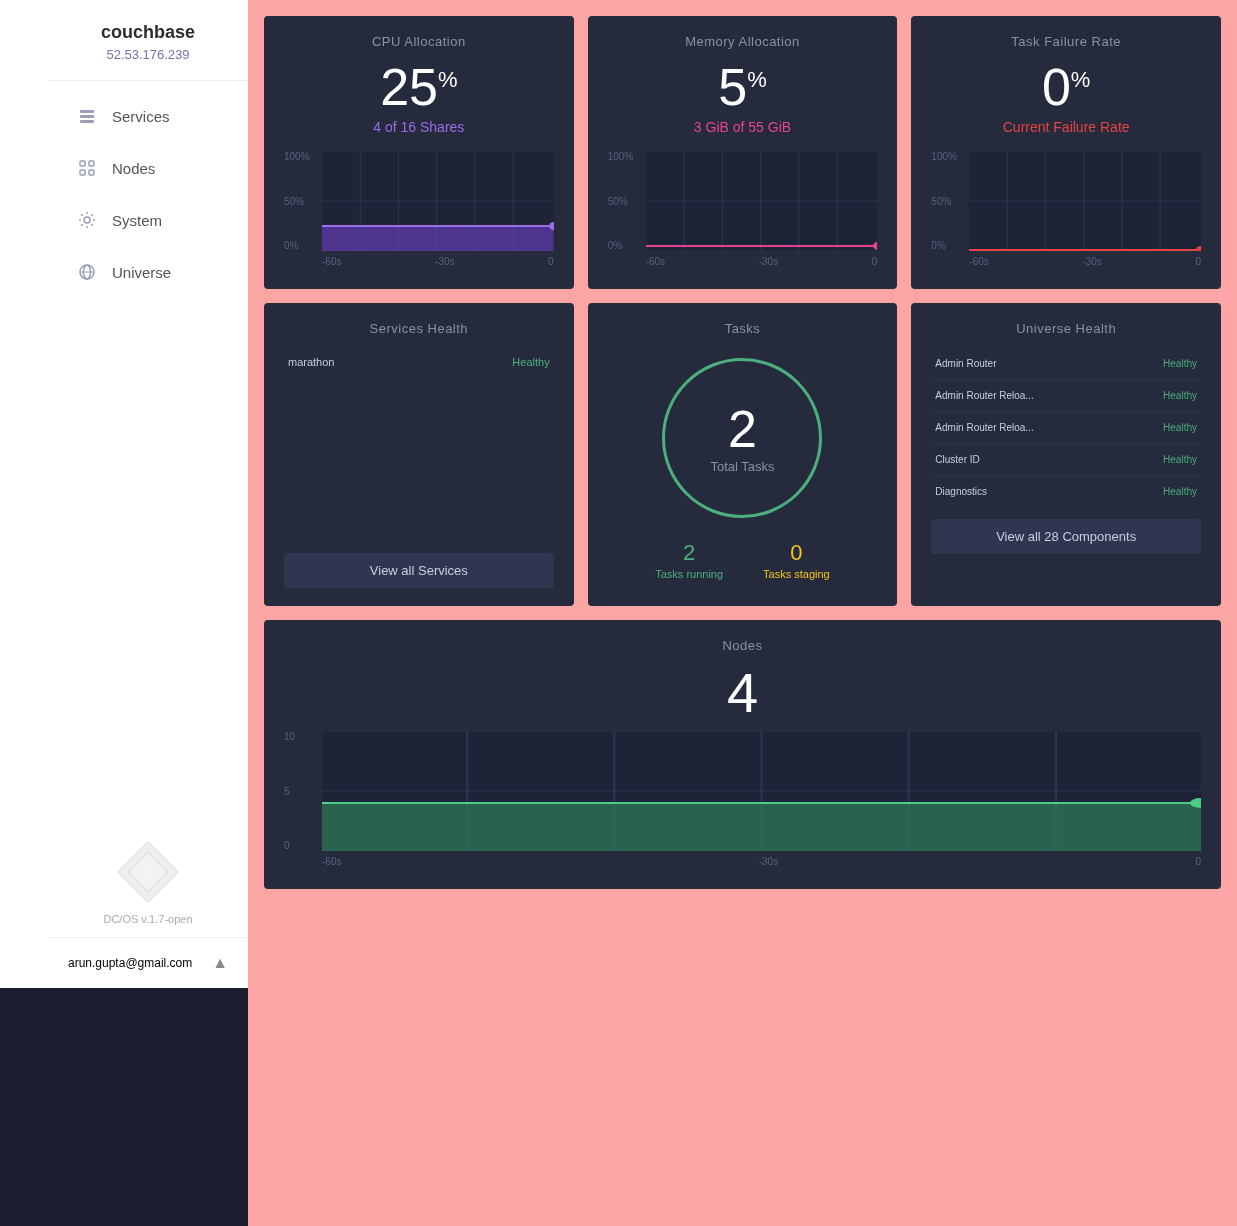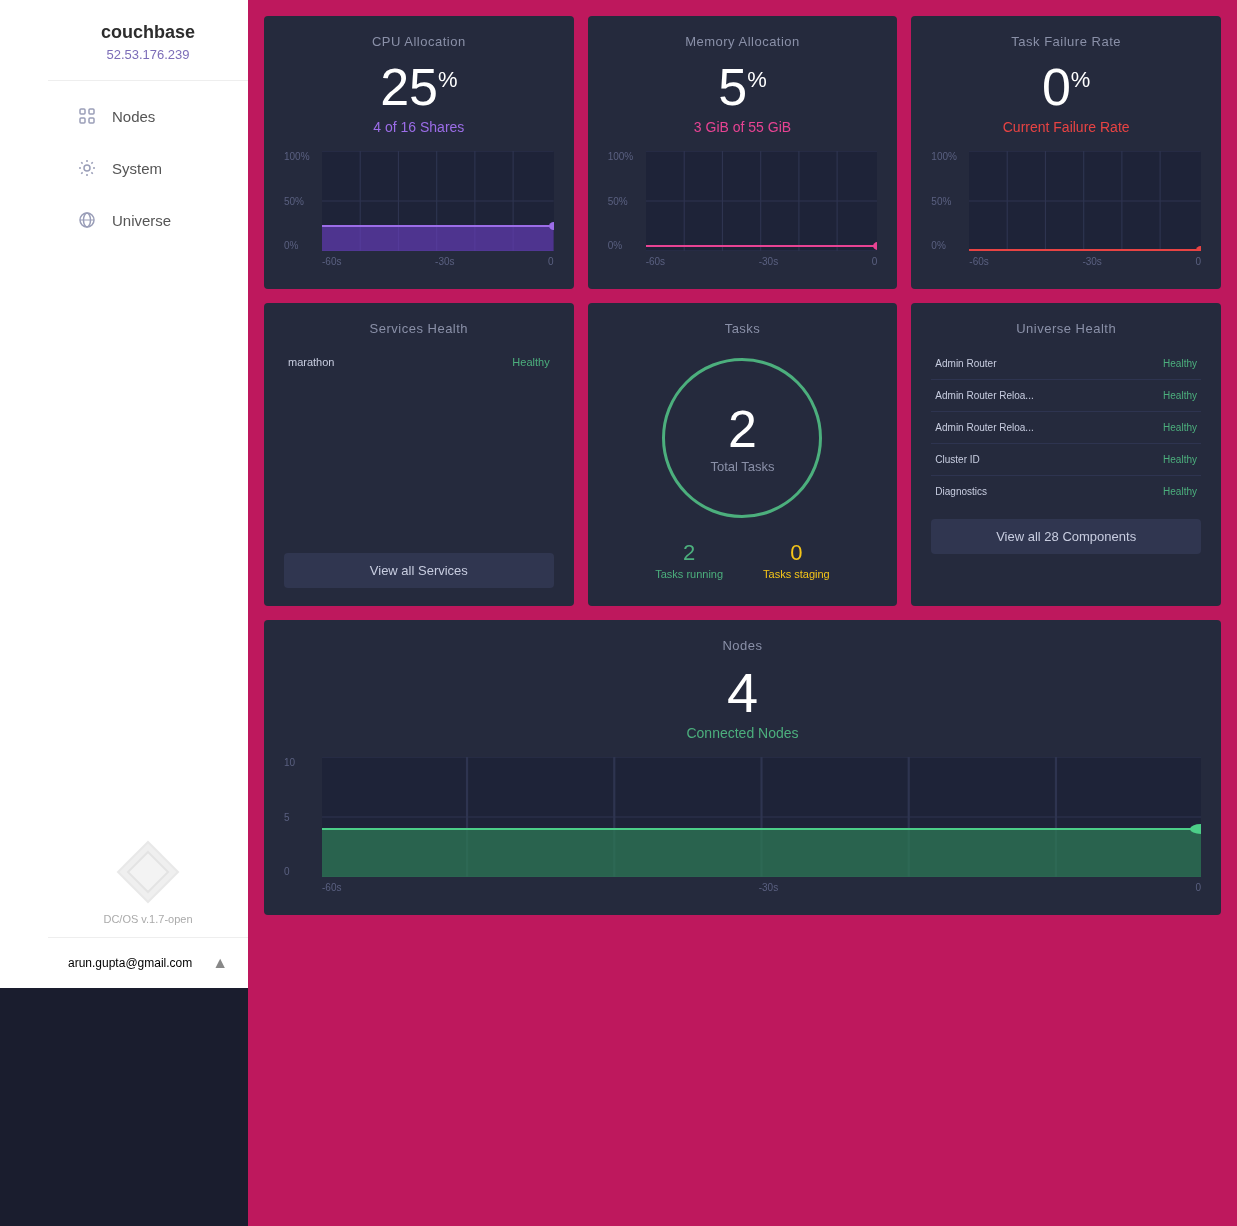--- a/index.html
+++ b/index.html
@@ -75,21 +75,21 @@
       color: #000000;
     }
     .sidebar-user-chevron {
       margin-left: auto;
       color: #888;
     }
 
     
     .main {
       flex: 1;
-      background: #be185d;
+      background: #fca5a5;
       overflow-y: auto;
       padding: 16px;
       display: flex;
       flex-direction: column;
       gap: 14px;
     }
 
     
     .grid-row {
       display: grid;
@@ -296,20 +296,30 @@
 
 <div class="sidebar">
   <div class="sidebar-header">
     <div class="sidebar-app-name">couchbase</div>
     <div class="sidebar-ip">52.53.176.239</div>
   </div>
 
   <nav class="sidebar-nav">
 
 
+    <div class="sidebar-item">
+      <div class="sidebar-item-icon">
+        <svg width="20" height="20" viewBox="0 0 20 20" fill="none">
+          <rect x="3" y="4" width="14" height="3" rx="1" fill="#9a9eb8"></rect>
+          <rect x="3" y="9" width="14" height="3" rx="1" fill="#9a9eb8"></rect>
+          <rect x="3" y="14" width="14" height="3" rx="1" fill="#9a9eb8"></rect>
+        </svg>
+      </div>
+      <span>Services</span>
+    </div>
 
     <div class="sidebar-item">
       <div class="sidebar-item-icon">
         <svg width="20" height="20" viewBox="0 0 20 20" fill="none">
           <rect x="3" y="3" width="5" height="5" rx="1" stroke="#9a9eb8" stroke-width="1.5" fill="none"></rect>
           <rect x="12" y="3" width="5" height="5" rx="1" stroke="#9a9eb8" stroke-width="1.5" fill="none"></rect>
           <rect x="3" y="12" width="5" height="5" rx="1" stroke="#9a9eb8" stroke-width="1.5" fill="none"></rect>
           <rect x="12" y="12" width="5" height="5" rx="1" stroke="#9a9eb8" stroke-width="1.5" fill="none"></rect>
         </svg>
       </div>
@@ -522,21 +532,20 @@
       </div>
       <button class="view-btn">View all 28 Components</button>
     </div>
 
   </div>
 
   <div class="grid-row grid-1">
     <div class="card">
       <div class="card-title">Nodes</div>
       <div class="nodes-number">4</div>
-      <div class="nodes-label">Connected Nodes</div>
       <div class="chart-area nodes-chart" style="height:140px;">
         <div class="chart-y-labels">
           <span>10</span>
             <span>5</span>
             <span>0</span>
         </div>
         <div class="chart-canvas">
           <svg width="100%" height="100%" viewBox="0 0 400 120" preserveAspectRatio="none">
 
             <line x1="0" y1="0" x2="400" y2="0" stroke="#2e3450" stroke-width="1"></line>

